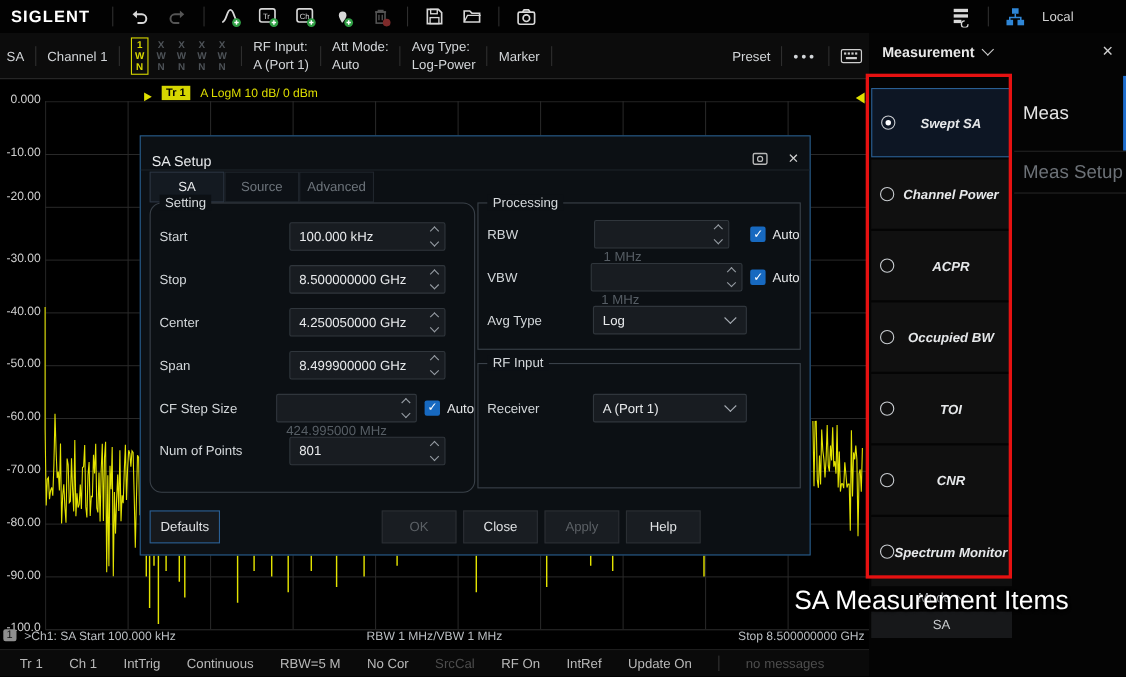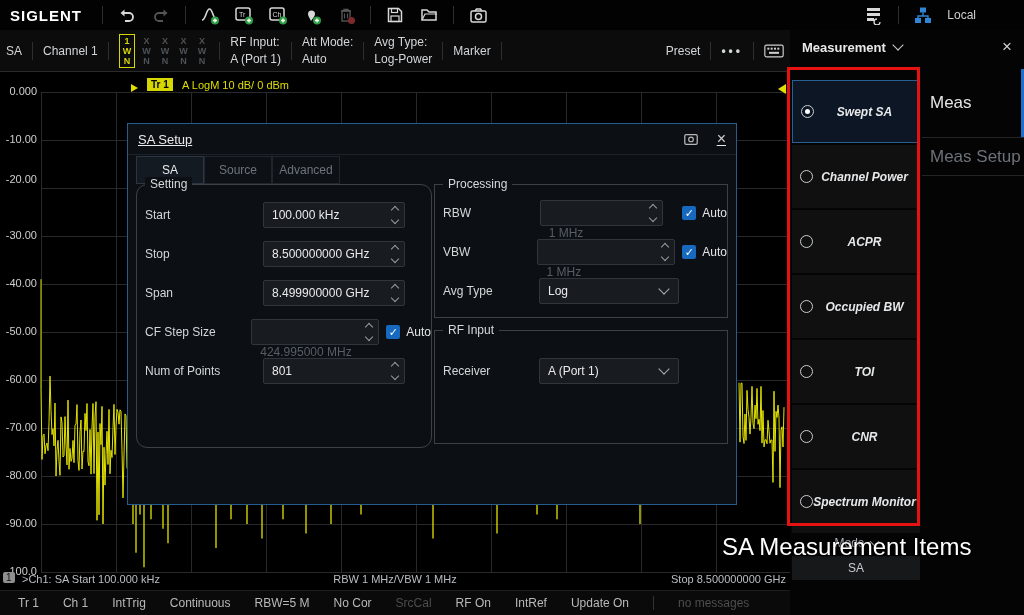--- a/index.html
+++ b/index.html
@@ -47,21 +47,21 @@
   
   .statusbar{position:absolute;left:0;top:590px;width:1024px;height:25px;background:#0a0a0a;
              border-top:1px solid #1d1d1d;display:flex;align-items:center;gap:24px;
              padding-left:18px;box-sizing:border-box;font-size:12px;color:#b9b9b9;}
   .statusbar .dim{color:#4d4d4d;}
   .statusbar .sdiv{width:1px;height:14px;background:#333;}
   
   .dialog{position:absolute;left:127px;top:123px;width:610px;height:382px;background:#0c1014;
           border:1px solid #275d8c;box-sizing:border-box;z-index:10;font-size:12px;}
   .dlg-title{position:absolute;left:0;top:0;right:0;height:30px;border-bottom:1px solid #1c2229;
-             display:flex;align-items:center;padding:0 10px;color:#e8eaec;font-size:13px;text-decoration:underline;}
+             display:flex;align-items:flex-end;padding:0 10px;color:#e8eaec;font-size:13px;}
   .dlg-title .spacer{flex:1;}
   .dlg-x{font-size:16px;color:#cfcfcf;margin-left:16px;}
   .dlg-tabs{position:absolute;left:8px;top:32px;height:27px;display:flex;}
   .dtab{width:66px;height:26px;display:flex;align-items:center;justify-content:center;
         border:1px solid #20262d;background:#0d1116;color:#6d747b;}
   .dtab.active{background:#141a21;border-color:#2b3642;color:#e8eaec;}
   .grp{position:absolute;border:1px solid #3a4149;}
   .grp-label{position:absolute;top:-8px;left:8px;background:#0c1014;padding:0 5px;color:#d6dadd;}
   .grp-setting{left:8px;top:60px;width:294px;height:262px;border-radius:11px;}
   .grp-processing{left:306px;top:60px;width:292px;height:132px;}
@@ -377,20 +377,30 @@
         <span class="flabel">Stop</span>
         <div class="finput">
           <span class="fval">8.500000000 GHz</span>
           <span class="spin">
               <i class="cu"></i>
               <i class="cd"></i>
             </span>
         </div>
       </div>
       <div class="frow">
+        <span class="flabel">Center</span>
+        <div class="finput">
+          <span class="fval">4.250050000 GHz</span>
+          <span class="spin">
+              <i class="cu"></i>
+              <i class="cd"></i>
+            </span>
+        </div>
+      </div>
+      <div class="frow">
         <span class="flabel">Span</span>
         <div class="finput">
           <span class="fval">8.499900000 GHz</span>
           <span class="spin">
               <i class="cu"></i>
               <i class="cd"></i>
             </span>
         </div>
       </div>
       <div class="frow">
@@ -462,20 +472,29 @@
       <span class="grp-label">RF Input</span>
       <div class="frow">
         <span class="flabel">Receiver</span>
         <div class="finput">
           <span class="fval">A (Port 1)</span>
           <span class="vchev"></span>
         </div>
       </div>
     </div>
 
+    <div class="dlg-buttons">
+      <span class="dbtn defaults">Defaults</span>
+      <span class="rbtns">
+        <span class="dbtn disabled">OK</span>
+        <span class="dbtn">Close</span>
+        <span class="dbtn disabled">Apply</span>
+        <span class="dbtn">Help</span>
+      </span>
+    </div>
   </div>
 
   <div class="panel">
     <div class="p-head">
       <span class="p-title">Measurement</span>
       <span class="p-chev"></span>
       <span class="p-x">×</span>
     </div>
     <div class="mlist">
       <div class="mitem sel">

